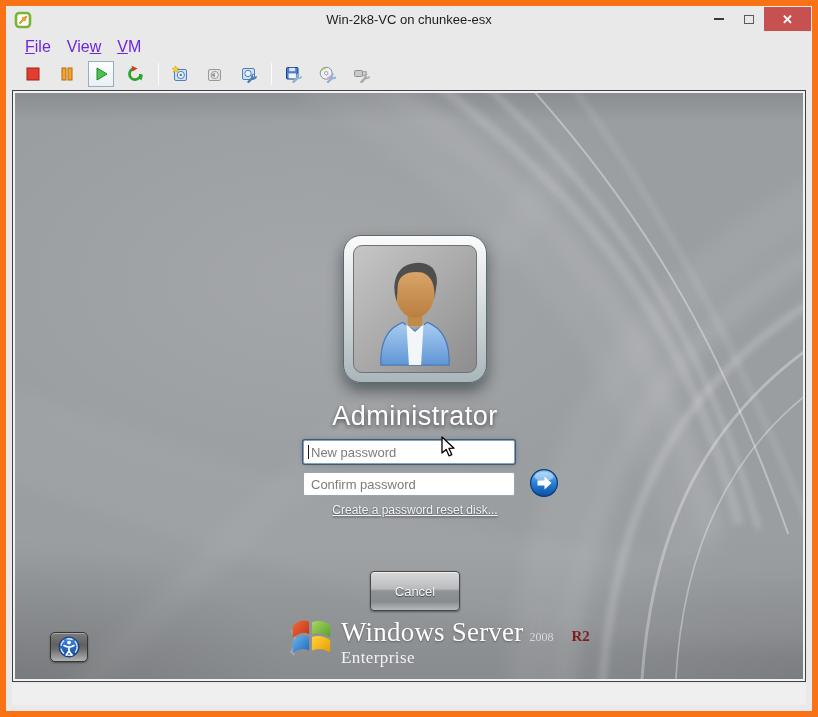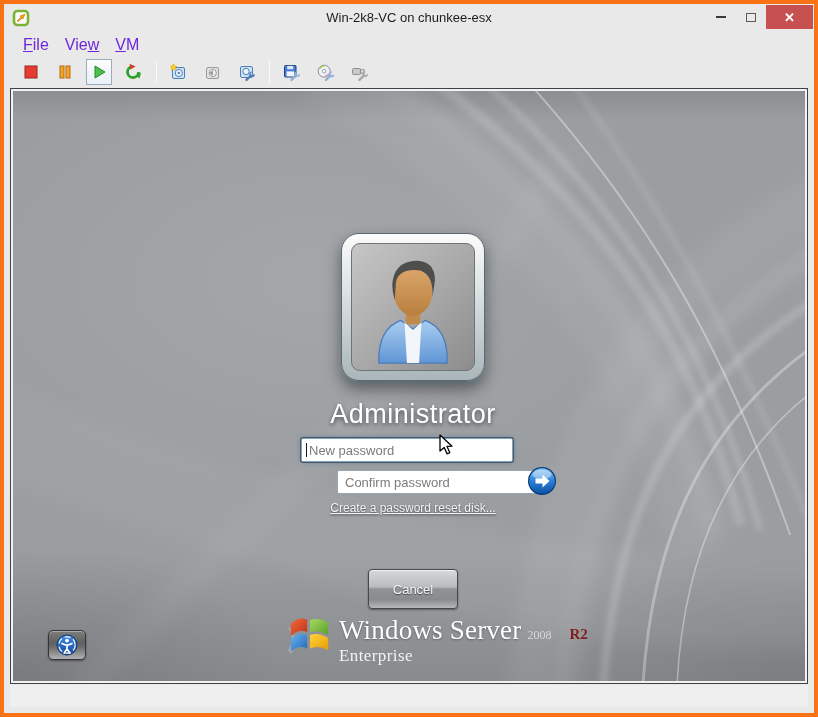--- a/index.html
+++ b/index.html
@@ -1,19 +1,19 @@
 <!DOCTYPE html>
 <html><head>
 <meta charset="utf-8">
 <style>
   * { margin:0; padding:0; box-sizing:border-box; }
   body { font-family:"Liberation Sans", sans-serif; background:#fff; }
 
   .vm-window { position:relative; width:818px; height:717px; background:#e9e9e9;
-               border:4px solid #f97316; overflow:hidden; }
+               border:6px solid #f97316; overflow:hidden; }
 
   
   .titlebar { position:absolute; top:0; left:0; right:0; height:28px; }
   .app-icon { position:absolute; left:8px; top:5px; }
   .title { position:absolute; left:0; right:0; top:0; height:28px; line-height:28px;
            text-align:center; font-size:13px; color:#1c1c1c; }
   .win-controls { position:absolute; top:1px; right:1px; display:flex; }
   .wc { width:30px; height:24px; display:flex; align-items:center; justify-content:center; }
   .wc .dash { width:10px; height:2px; background:#3a3a3a; }
   .wc .box  { width:10px; height:9px; border:1px solid #5a5a5a; background:transparent; }
@@ -60,21 +60,21 @@
       font-size:27px; font-weight:300; color:#ffffff; letter-spacing:0.5px;
       text-shadow:0 2px 4px rgba(0,0,0,0.55); }
 
   .pw-field { position:absolute; left:288px; width:212px; height:24px;
       border:1px solid #98a6b2; border-radius:2px; background:#fff;
       font-size:13px; color:#222; padding:0 7px; font-family:"Liberation Sans",sans-serif; }
   .pw-field::placeholder { color:#7c7c7c; opacity:1; }
   .pw-field.focused { border:1px solid #7fa3c2;
       box-shadow:0 0 0 1px #51575c, 0 0 5px rgba(70,120,170,0.9); }
   #field-new { top:347px; }
-  #field-confirm { top:379px;margin-left:36px; }
+  #field-confirm { top:379px; }
   .caret { position:absolute; left:293px; top:352px; width:1px; height:14px; background:#1a1a1a; }
 
   .go-btn { position:absolute; left:514px; top:375px; width:30px; height:30px;
       border:none; background:transparent; padding:0; cursor:pointer; }
 
   .reset-link { position:absolute; left:0; width:800px; top:407px; text-align:center; }
   .reset-link a { color:#f2f4f6; font-size:12px; text-decoration:underline;
       text-shadow:0 1px 2px rgba(0,0,0,0.6); }
 
   .cancel-btn { position:absolute; left:355px; top:478px; width:90px; height:40px;

